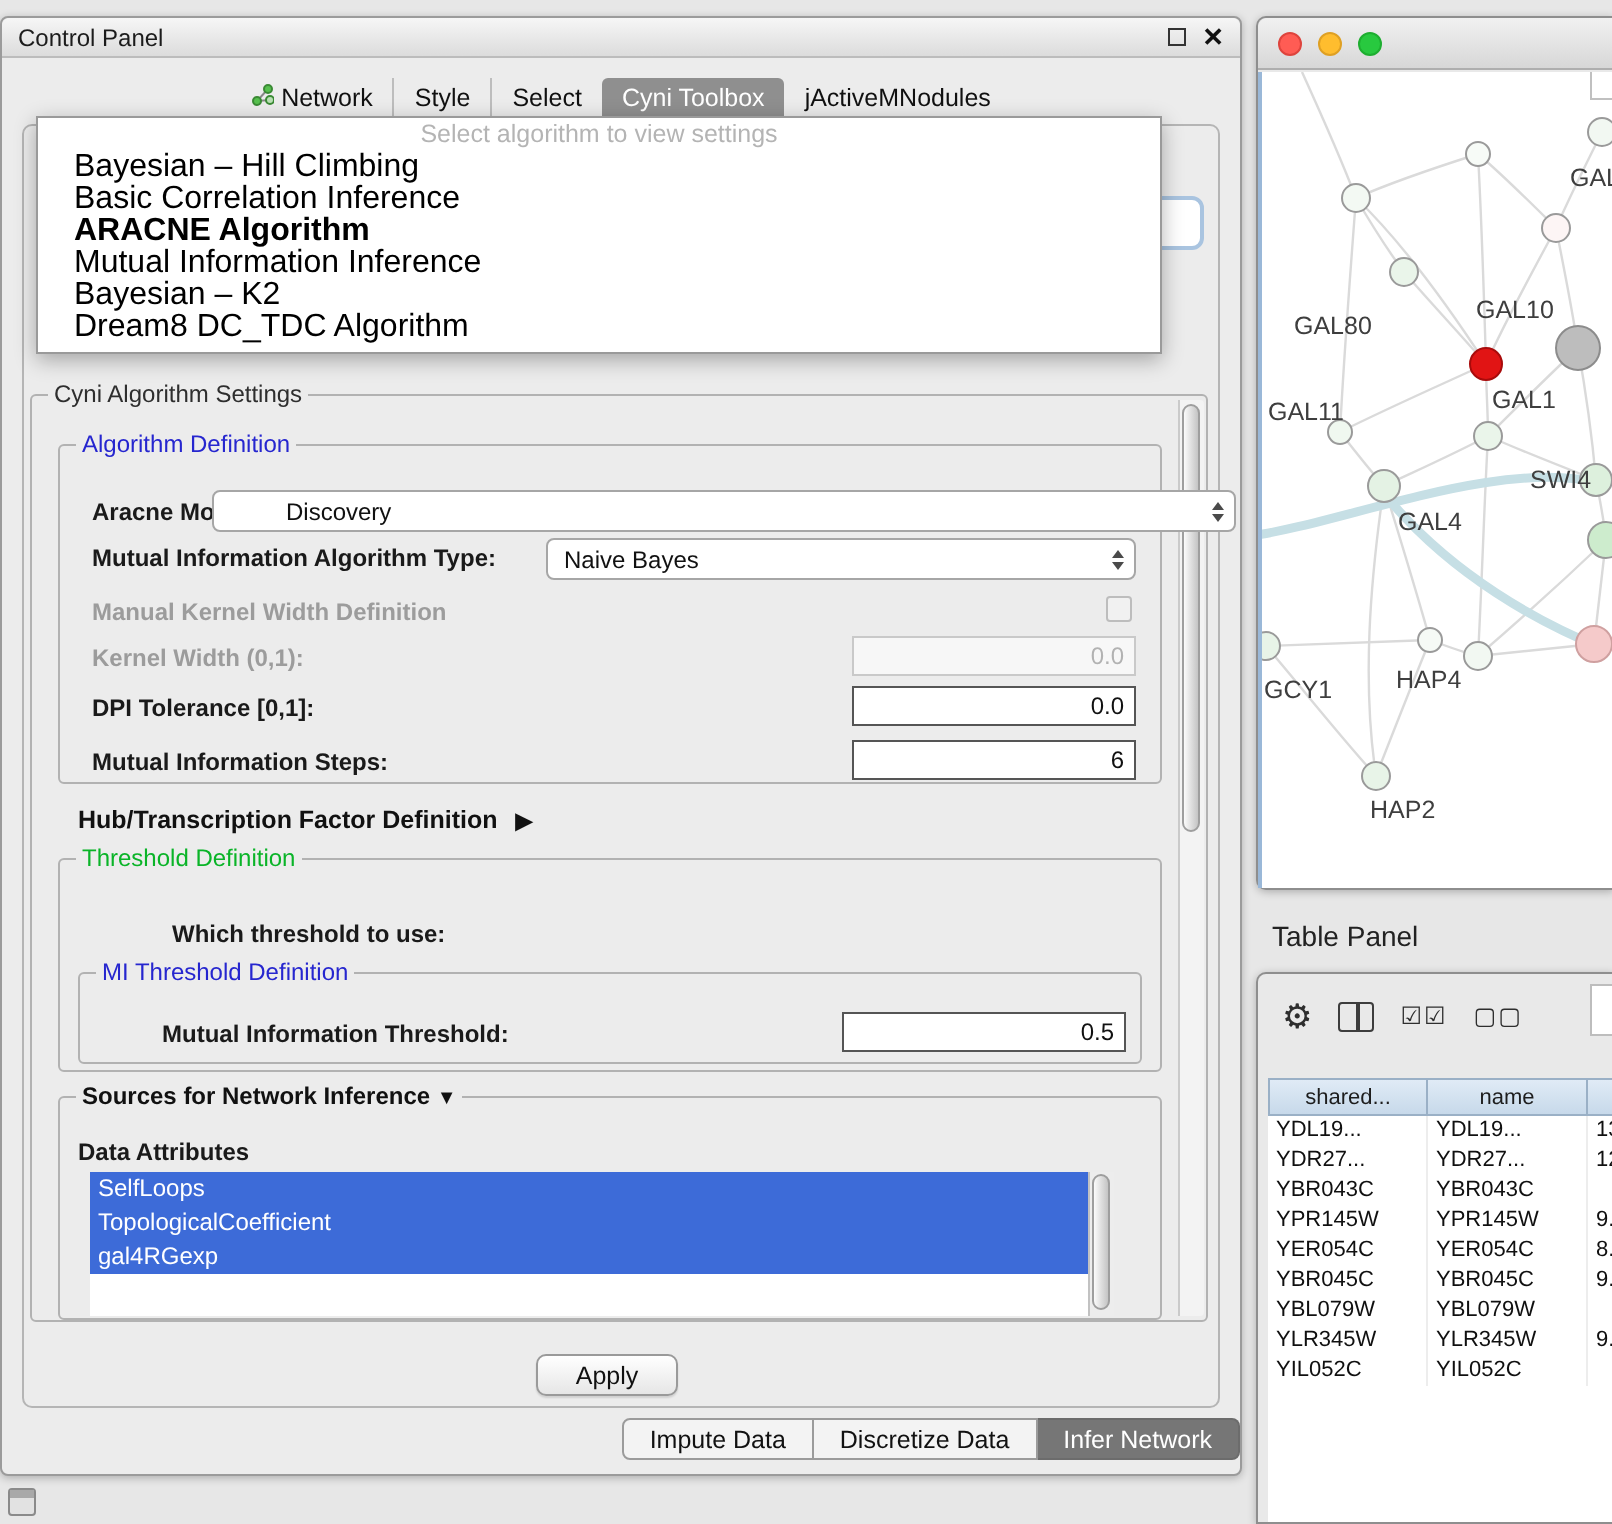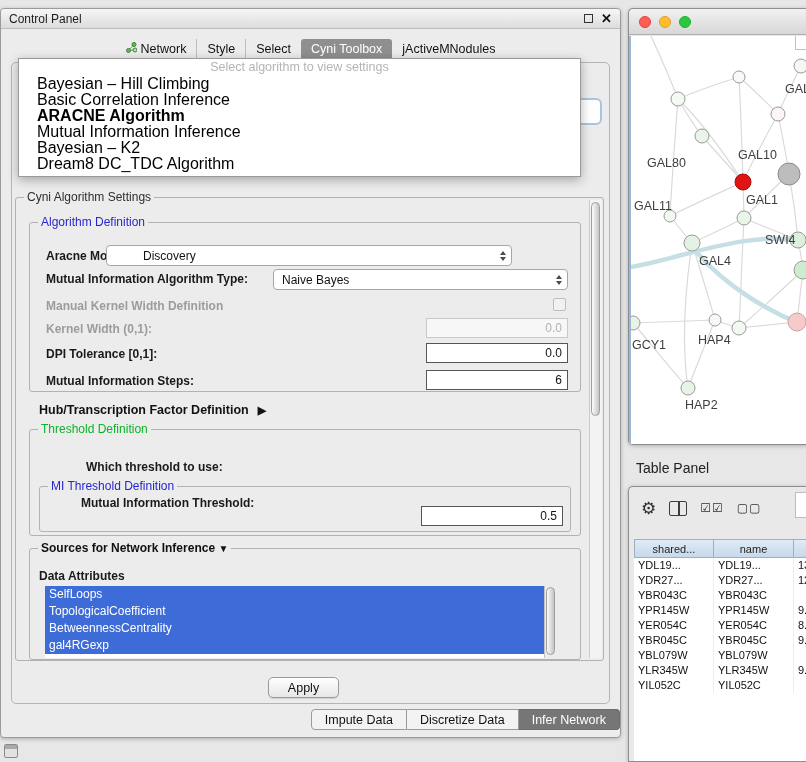--- a/index.html
+++ b/index.html
@@ -178,21 +178,21 @@
     <div class="scroll-track">
       <div class="scroll-thumb"></div>
     </div>
   </div>
 
   <div class="grp" style="left:28px;top:213px;width:552px;height:170px;">
     <span class="legend legend-blue">Algorithm Definition</span>
   </div>
 
   <span class="lbl" style="left:45px;top:240px;">Aracne Mode:</span>
-  <div class="combo" style="left:105px;top:236px;width:406px;padding-left:36px;">
+  <div class="combo" style="left:105px;top:236px;width:512px;padding-left:36px;">
     <span>Discovery</span>
     <span class="stepper">
         <span class="arr-up"></span>
         <span class="arr-dn"></span>
       </span>
   </div>
 
   <span class="lbl" style="left:45px;top:263px;">Mutual Information Algorithm Type:</span>
   <div class="combo" style="left:272px;top:260px;width:295px;">
     <span>Naive Bayes</span>
@@ -221,35 +221,34 @@
 
   <div class="grp" style="left:28px;top:420px;width:552px;height:107px;">
     <span class="legend legend-green">Threshold Definition</span>
   </div>
 
   <span class="lbl" style="left:85px;top:451px;">Which threshold to use:</span>
 
   <div class="grp" style="left:38px;top:477px;width:532px;height:46px;">
     <span class="legend legend-blue">MI Threshold Definition</span>
   </div>
-  <span class="lbl" style="left:48px;top:487px;padding-left:32px;">Mutual Information Threshold:</span>
+  <span class="lbl" style="left:48px;top:501px;padding-left:32px;">Mutual Information Threshold:</span>
   <input class="field" style="left: 420px; top: 497px; width: 142px; padding-left: 28px;" value="0.5">
 
   <div class="grp" style="left:28px;top:539px;width:552px;height:112px;">
     <span class="legend" style="font-weight:bold;color:#111;">
       <span>Sources for Network Inference</span>
       <span style="font-size:10px;">▼</span>
     </span>
   </div>
   <span class="lbl" style="left:38px;top:560px;">Data Attributes</span>
   <div class="attr-list">
     <div>
         <div class="attr-item">SelfLoops</div>
         <div class="attr-item">TopologicalCoefficient</div>
-        <div class="attr-item">BetweennessCentrality</div>
         <div class="attr-item">gal4RGexp</div>
       </div>
     <div class="list-scroll">
       <div class="list-thumb"></div>
     </div>
   </div>
 
   <div class="btn">
     <span>Apply</span>
   </div>

